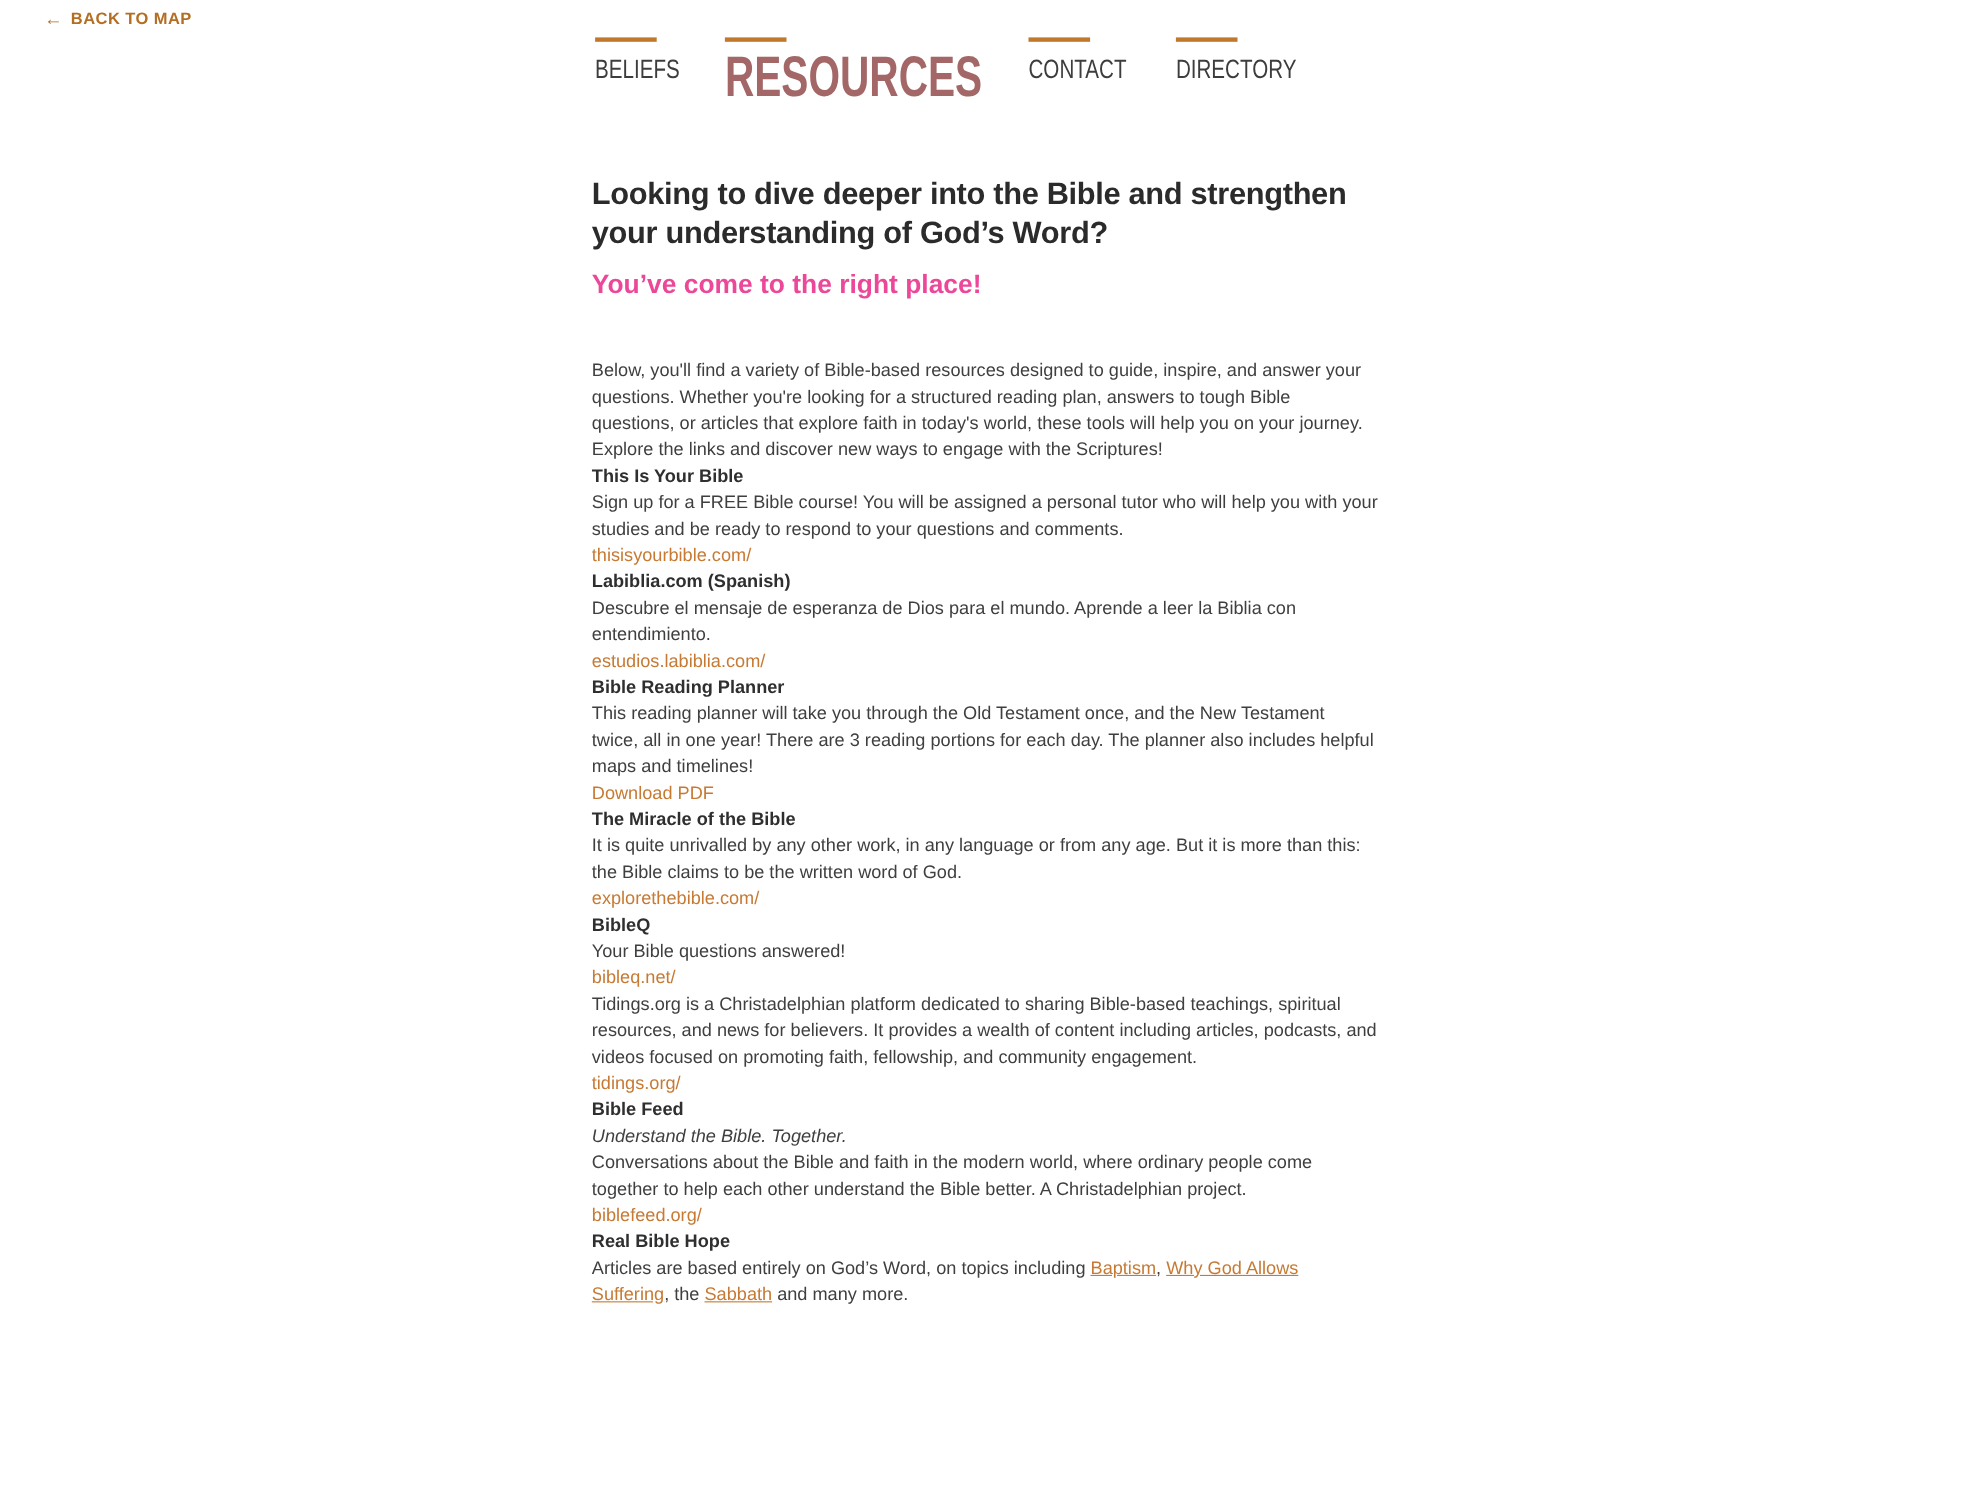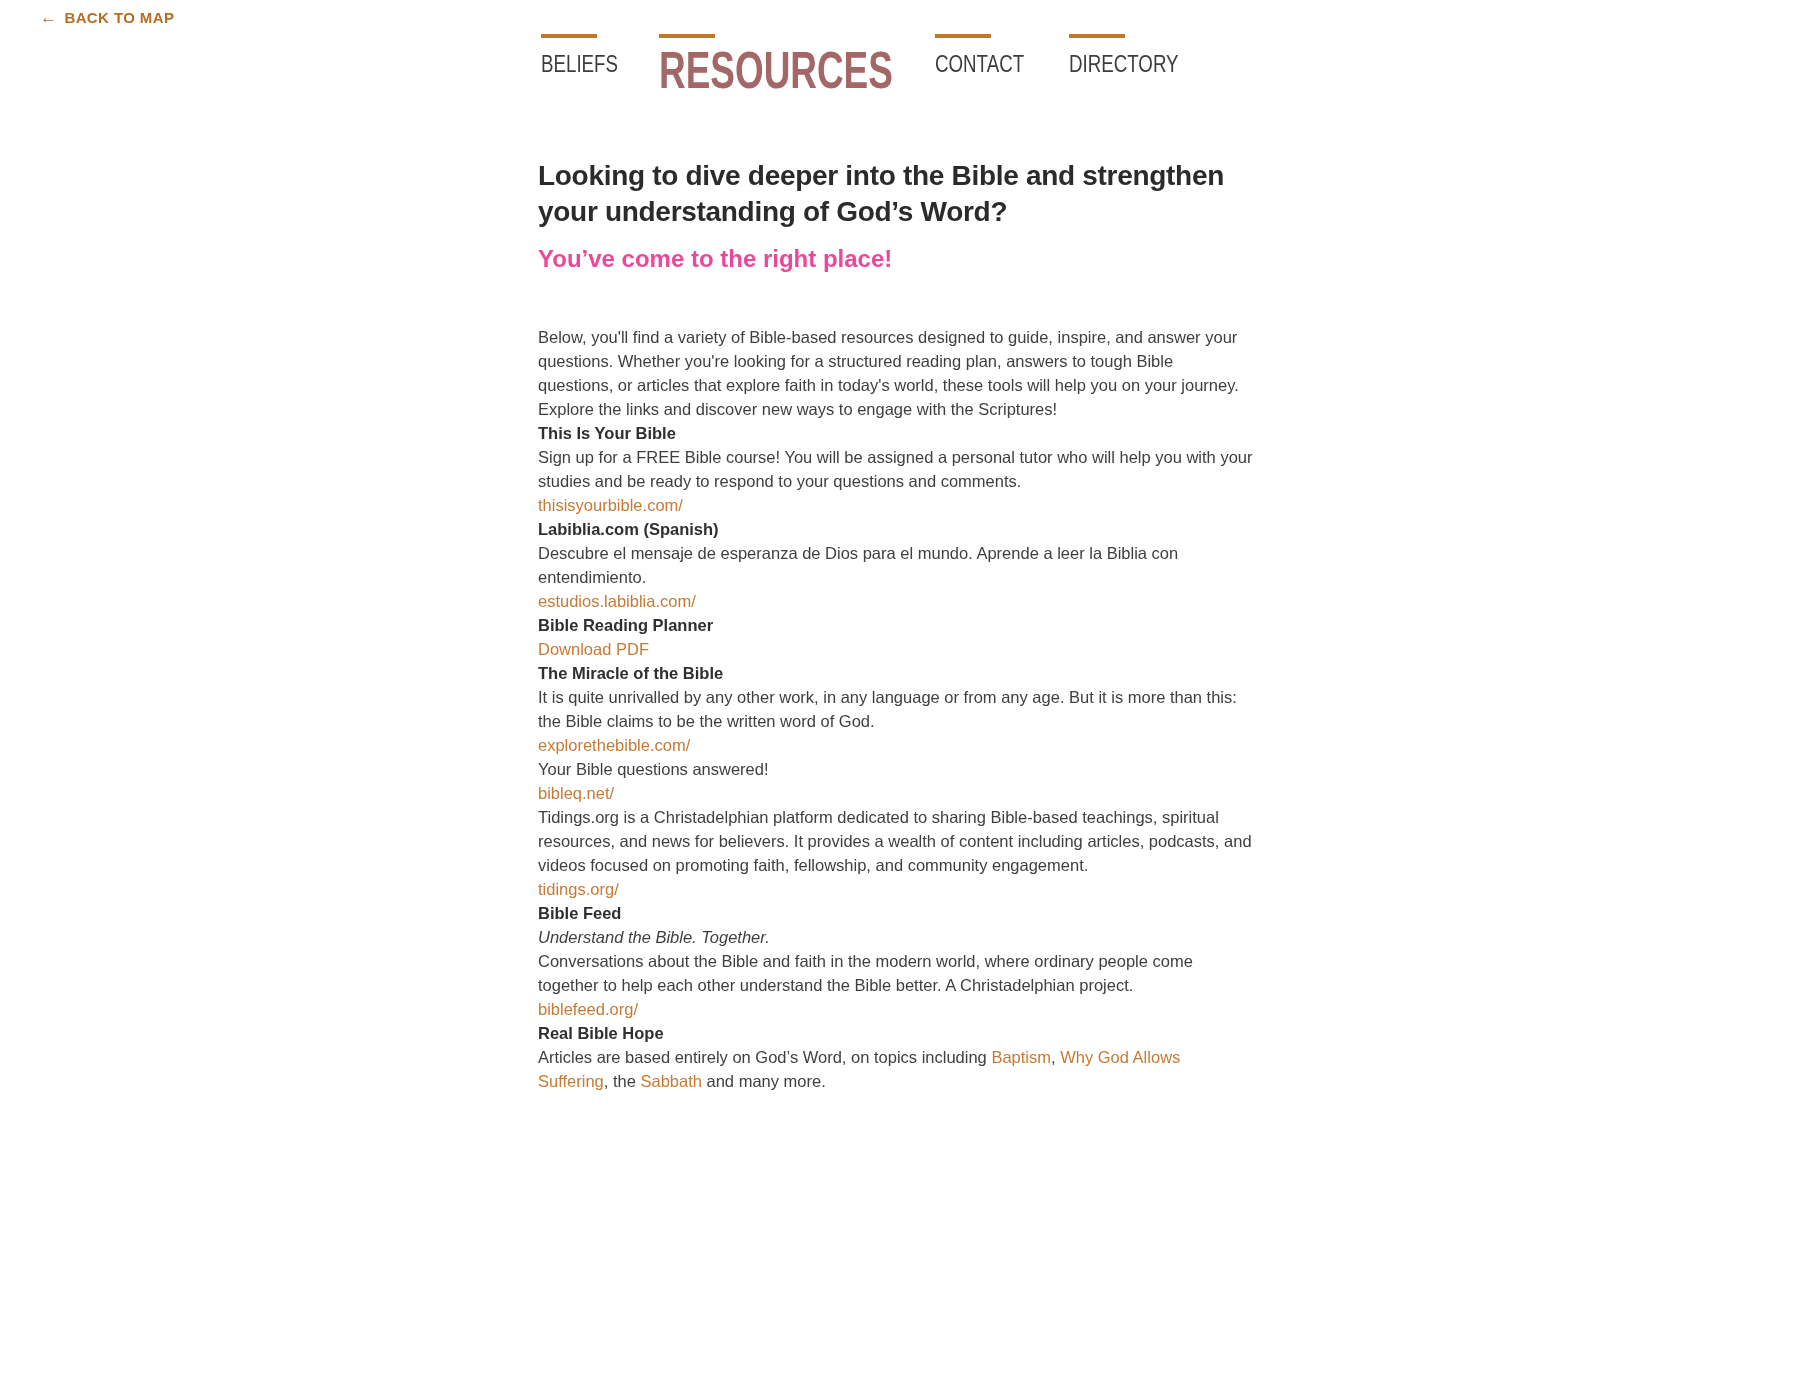--- a/index.html
+++ b/index.html
@@ -100,21 +100,21 @@
     white-space: pre;
   }
   .resource { font-size: 16.5px; line-height: 24px; }
   .resource-title { font-weight: 700; color: #2f2f2f; }
   .resource-tagline { font-style: italic; }
   .resource-description { white-space: pre; }
   .resource-link {
     display: inline-block;
     color: var(--link, #c67a33);
   }
-  .inline-link { color: var(--link, #c67a33); white-space: pre; }
+  .inline-link { color: var(--link, #c67a33); white-space: pre; text-decoration: underline; }
 </style>
 </head>
 <body>
 
 <a class="back-link" href="#">
   <span class="arrow">←</span>
   <span>BACK TO MAP</span>
 </a>
 
 <nav class="nav">
@@ -158,32 +158,36 @@
     <div class="resource-title">Labiblia.com (Spanish)</div>
     
     <div class="resource-description">Descubre el mensaje de esperanza de Dios para el mundo. Aprende a leer la Biblia con
 entendimiento.</div>
     <a class="resource-link" href="#">estudios.labiblia.com/</a>
   </section>
 
   <section class="resource">
     <div class="resource-title">Bible Reading Planner</div>
     
+    <div class="resource-description">This reading planner will take you through the Old Testament once, and the New Testament
+twice, all in one year! There are 3 reading portions for each day. The planner also includes helpful
+maps and timelines!</div>
     <a class="resource-link" href="#">Download PDF</a>
   </section>
 
   <section class="resource">
     <div class="resource-title">The Miracle of the Bible</div>
     
     <div class="resource-description">It is quite unrivalled by any other work, in any language or from any age. But it is more than this:
 the Bible claims to be the written word of God.</div>
     <a class="resource-link" href="#">explorethebible.com/</a>
   </section>
 
   <section class="resource">
+    <div class="resource-title">BibleQ</div>
     
     <div class="resource-description">Your Bible questions answered!</div>
     <a class="resource-link" href="#">bibleq.net/</a>
   </section>
 
   <section class="resource">
     
     <div class="resource-description">Tidings.org is a Christadelphian platform dedicated to sharing Bible-based teachings, spiritual
 resources, and news for believers. It provides a wealth of content including articles, podcasts, and
 videos focused on promoting faith, fellowship, and community engagement.</div>

